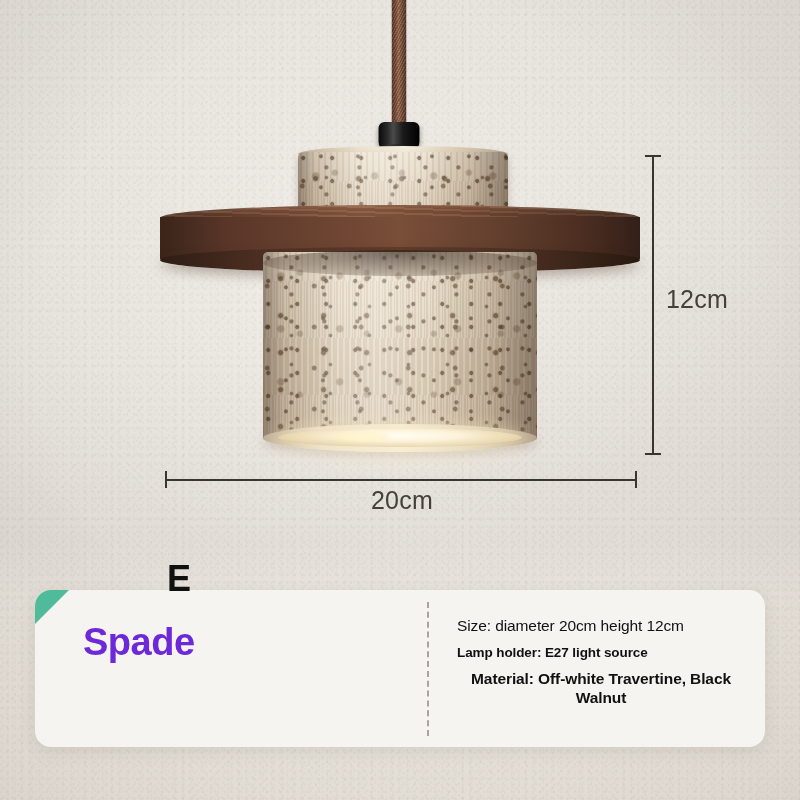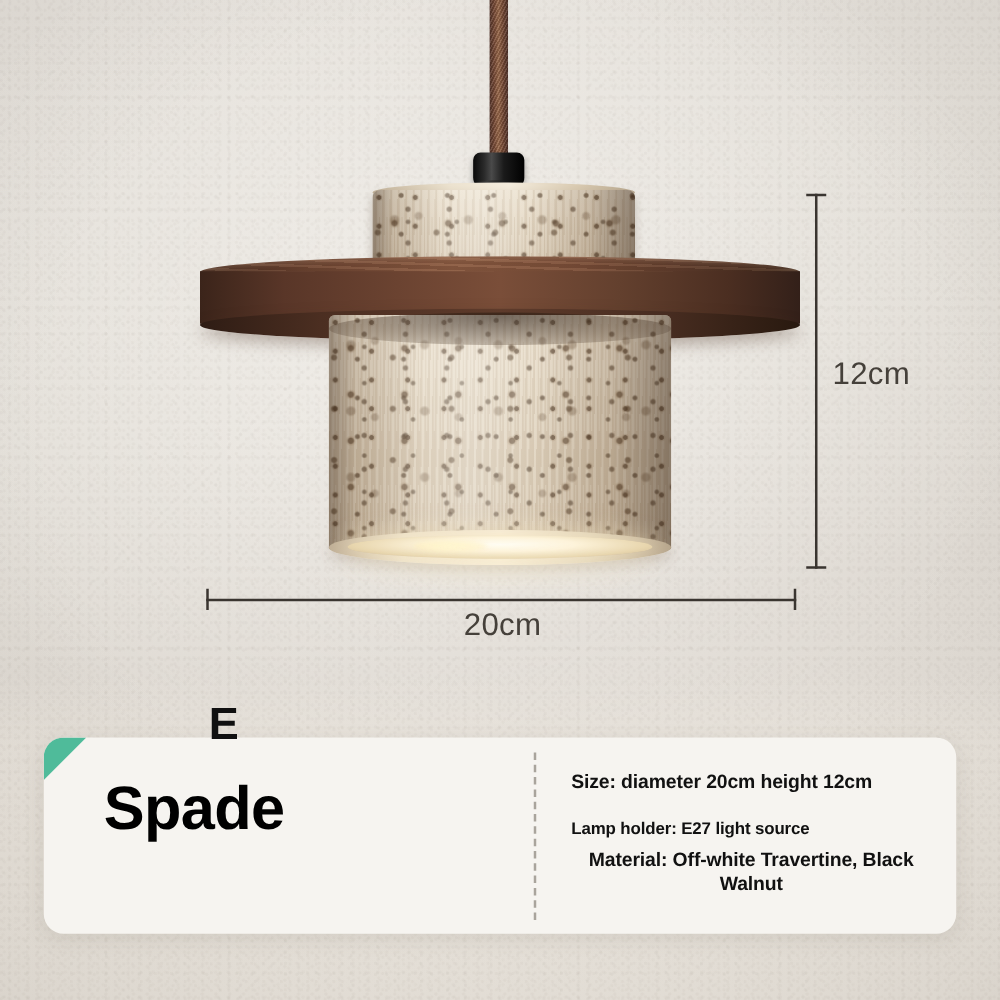--- a/index.html
+++ b/index.html
@@ -249,47 +249,47 @@
   .card-corner {
     position: absolute;
     left: 0; top: 0;
     width: 0; height: 0;
     border-top: 34px solid #4fbb9a;
     border-right: 34px solid transparent;
   }
   .card-title {
     position: absolute;
     left: 48px; top: 33px;
-    font-size: 49px;
+    font-size: 38px;
     font-weight: bold;
-    color: #000000;
+    color: #6d28d9;
     letter-spacing: -.5px;
     line-height: 1;
   }
   .card-divider {
     position: absolute;
     left: 392px; top: 12px;
     width: 0;
     height: 134px;
     border-left: 2px dashed #a9a49c;
   }
   .card-specs {
     position: absolute;
     left: 422px; top: 26px;
     width: 288px;
     color: #111111;
   }
   .spec-size {
     font-size: 15.5px;
-    font-weight: bold;
+    font-weight: normal;
     line-height: 1.25;
     letter-spacing: -.1px;
   }
   .spec-holder {
-    margin-top: 20px;
+    margin-top: 10px;
     font-size: 13.5px;
     font-weight: bold;
     line-height: 1.22;
     letter-spacing: -.1px;
   }
   .spec-material {
     margin-top: 7px;
     font-size: 15.5px;
     font-weight: bold;
     line-height: 1.25;

